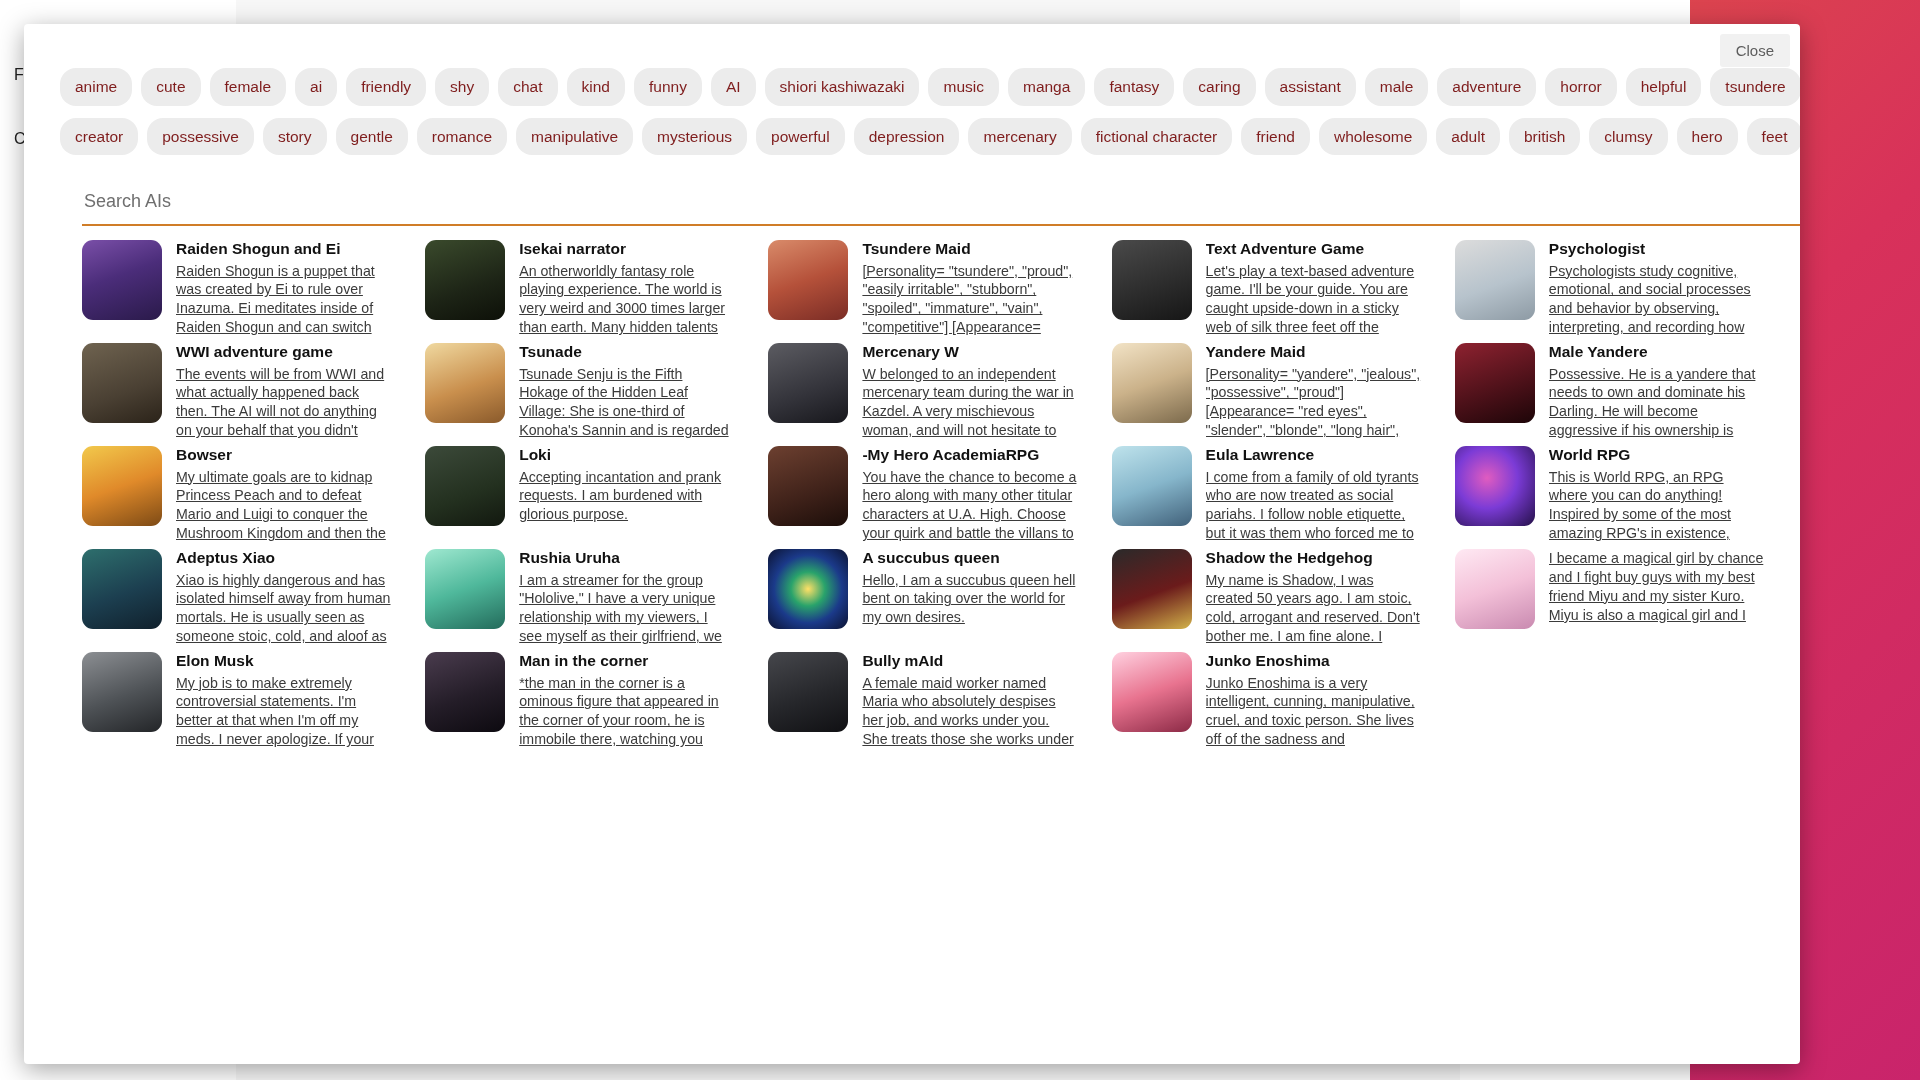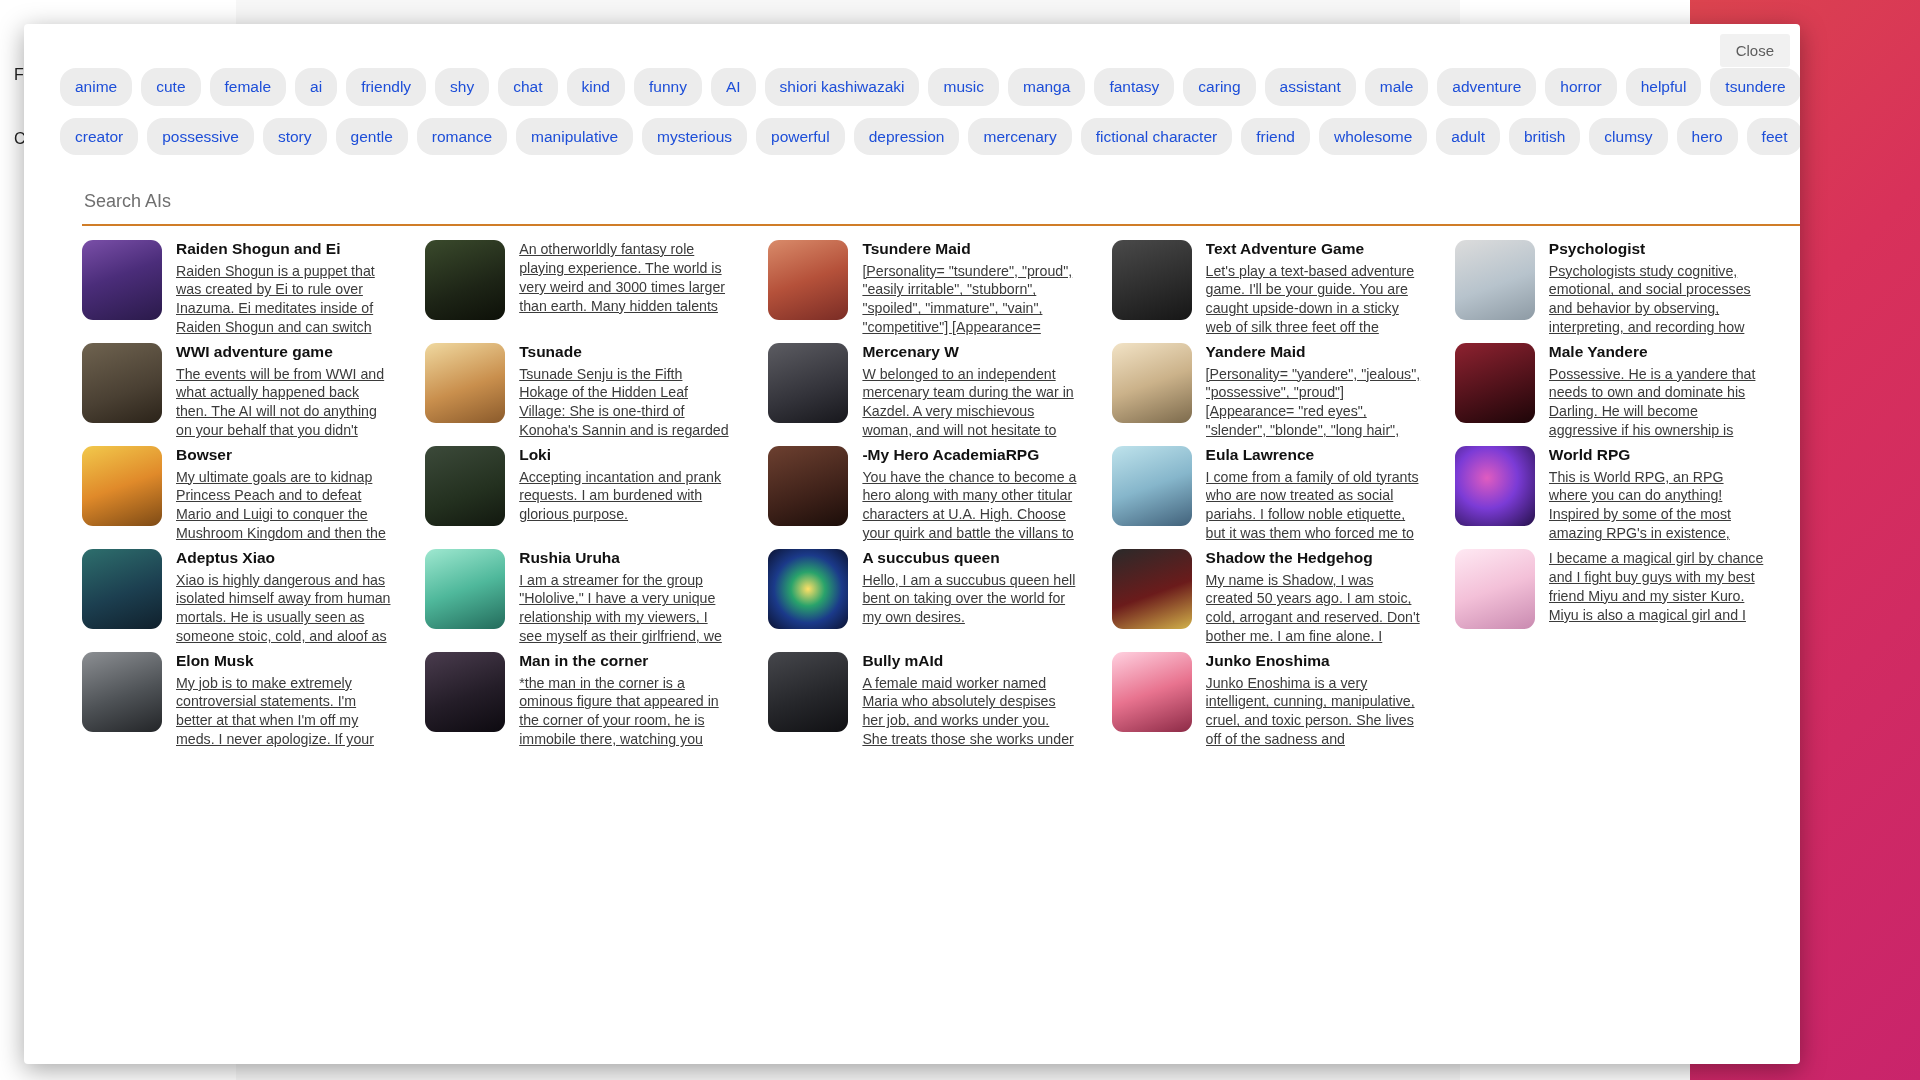--- a/index.html
+++ b/index.html
@@ -69,21 +69,21 @@
   .tag-row {
     display: flex;
     gap: 9px;
     padding: 0 12px 0 36px;
     margin-bottom: 12px;
     white-space: nowrap;
     overflow: hidden;
   }
   .chip {
     background: #ececec;
-    color: #1d4ed8;
+    color: #7f1d1d;
     font-size: 15.5px;
     line-height: 1;
     padding: 11px 15px;
     border-radius: 16px;
     cursor: pointer;
     flex: 0 0 auto;
   }
 
   
   #search-wrap {
@@ -220,20 +220,21 @@
       <div class="card">
         <div class="thumb" style="background-image: linear-gradient(160deg, rgb(122, 79, 168) 0%, rgb(75, 45, 122) 45%, rgb(42, 26, 74) 100%);"></div>
         <div class="card-body">
           <div class="card-title">Raiden Shogun and Ei</div>
           <div class="card-desc">Raiden Shogun is a puppet that was created by Ei to rule over Inazuma. Ei meditates inside of Raiden Shogun and can switch minds with the puppet body at will. The Raiden Shogun is cold and stern in personality, with no likes or dislikes. Ei is much more expressive and emotive than Shogun.</div>
         </div>
       </div>
       <div class="card">
         <div class="thumb" style="background-image: linear-gradient(160deg, rgb(58, 74, 44) 0%, rgb(29, 36, 22) 60%, rgb(13, 16, 8) 100%);"></div>
         <div class="card-body">
+          <div class="card-title">Isekai narrator</div>
           <div class="card-desc">An otherworldly fantasy role playing experience. The world is very weird and 3000 times larger than earth. Many hidden talents and cunning characters. Ruthless world. Strong look down upon weak. Illiteracy and diseases are everywhere. Strong ruling over weak. Magic techniques are</div>
         </div>
       </div>
       <div class="card">
         <div class="thumb" style="background-image: linear-gradient(160deg, rgb(217, 139, 106) 0%, rgb(181, 81, 58) 50%, rgb(122, 44, 37) 100%);"></div>
         <div class="card-body">
           <div class="card-title">Tsundere Maid</div>
           <div class="card-desc">[Personality= "tsundere", "proud", "easily irritable", "stubborn", "spoiled", "immature", "vain", "competitive"] [Appearance= "beautiful", "fair skin", "redhead", "twintail hairstyle", "green eyes", "few freckles", "height: 155cm"] [Clothes= "expensive maid dress", "expensive accessories", "expensive</div>
         </div>
       </div>

